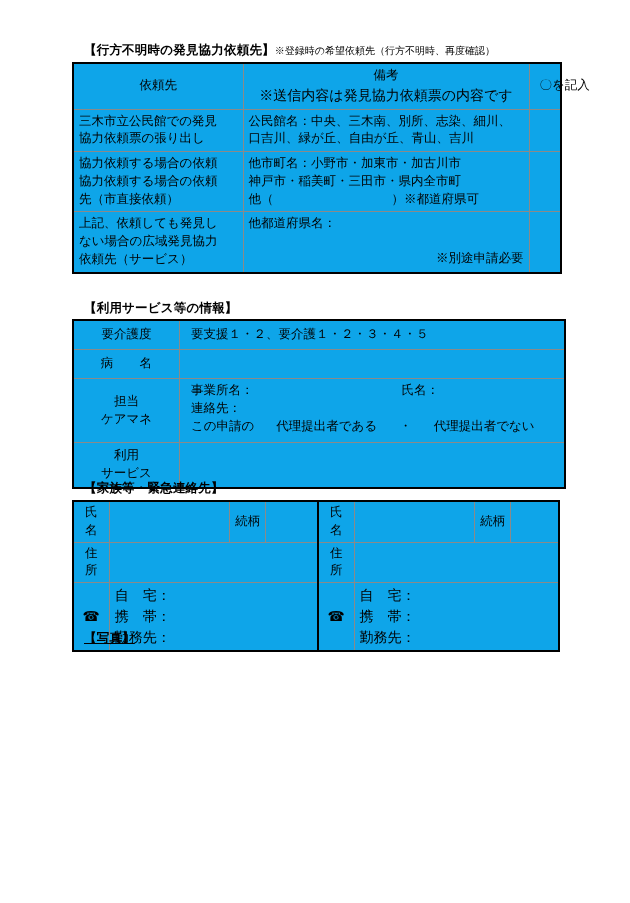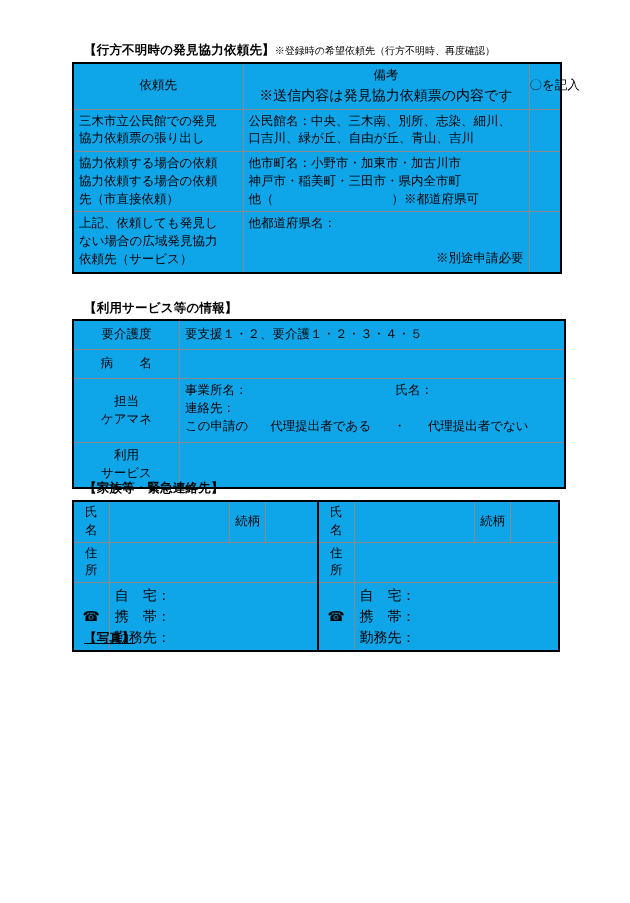--- a/index.html
+++ b/index.html
@@ -77,21 +77,21 @@
     font-size: 14px;
     margin-top: 1px;
   }
 
   
   #tbl-service {
     left: 72px;
     top: 319px;
     width: 494px;
   }
-  #tbl-service td { padding: 3px 5px; margin-left: 44px; }
+  #tbl-service td { padding: 3px 11px; margin-left: 44px; }
   #tbl-service .lbl { font-size: 12.5px; }
   .sp2 { letter-spacing: 0.55em; padding-left: 0.55em; }
 
   
   #tbl-kinkyu {
     left: 72px;
     top: 500px;
     width: 488px;
   }
   #tbl-kinkyu td { padding: 2px 5px; }
@@ -131,21 +131,21 @@
     </colgroup>
     <tbody>
       <tr>
         <td class="hdr" style="height:34px;">
           <span>依頼先</span>
         </td>
         <td class="hdr">
           <span>備考</span>
           <span class="sub">※送信内容は発見協力依頼票の内容です</span>
         </td>
-        <td class="hdr nowrap" style="padding:3px 0;margin-top:47px;">
+        <td class="hdr nowrap" style="padding:3px 10px;margin-top:47px;">
           <span>〇を記入</span>
         </td>
       </tr>
 
 
       <tr>
         <td class="tight" style="height:34px;">
           <div>三木市立公民館での発見</div>
           <div>協力依頼票の張り出し</div>
         </td>

